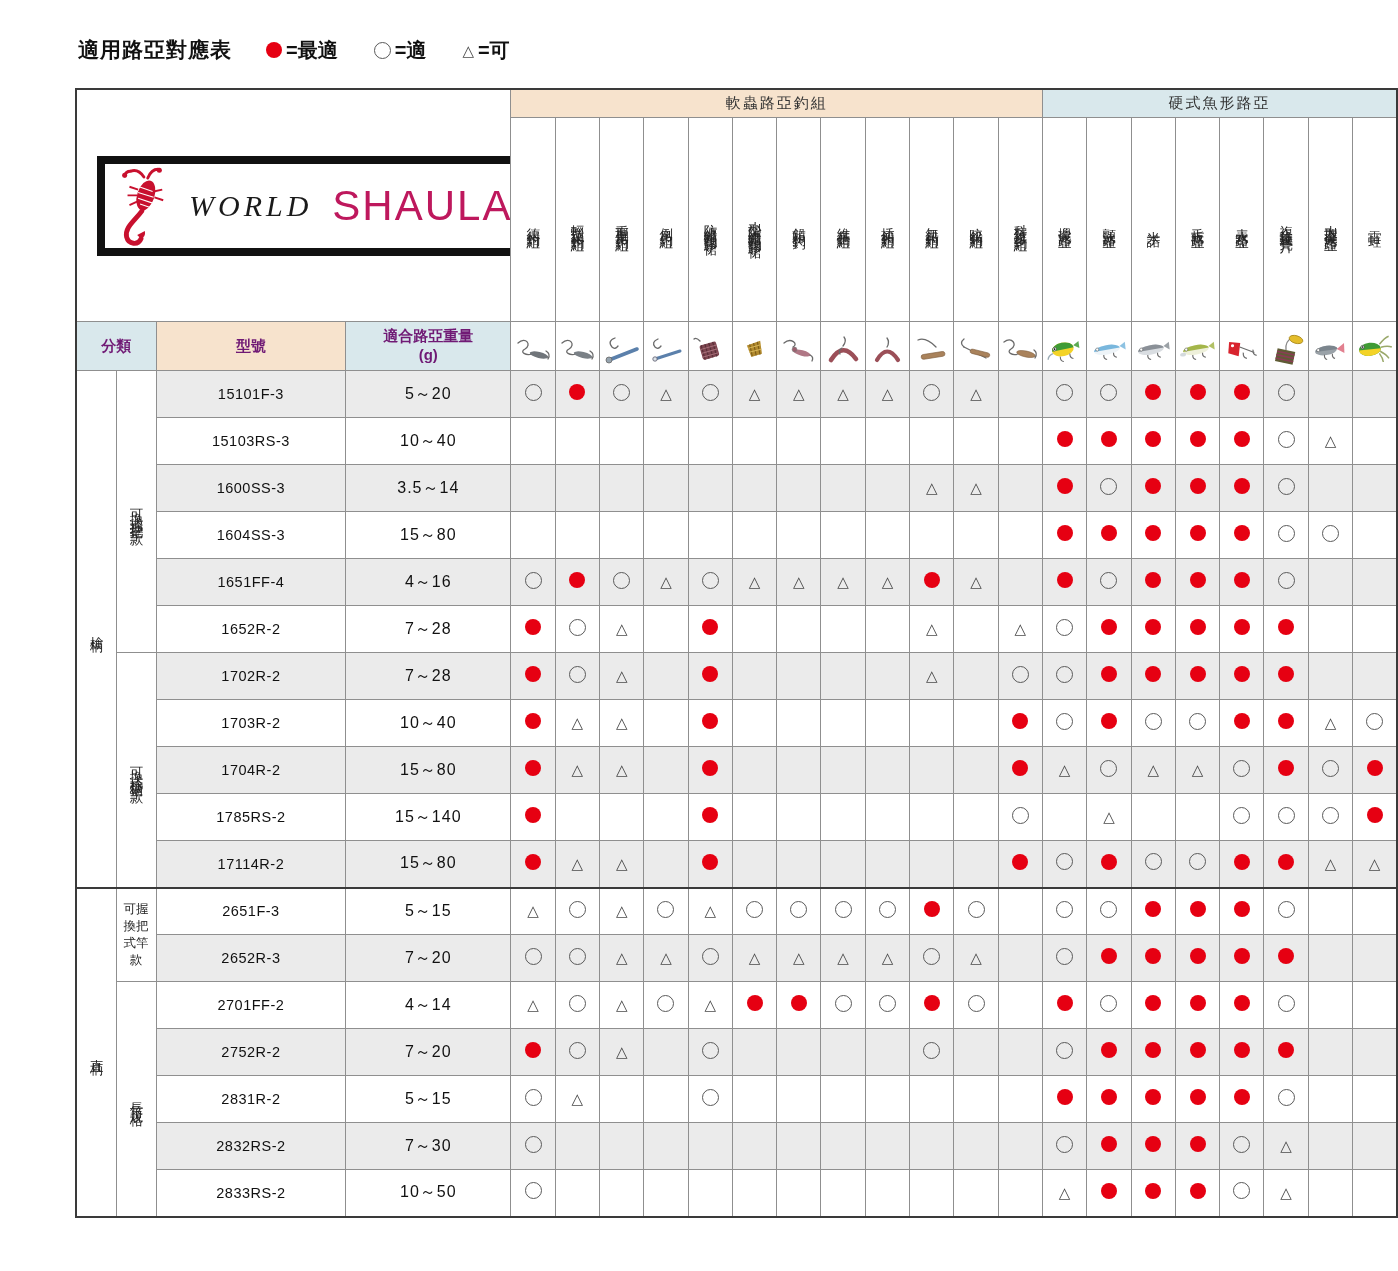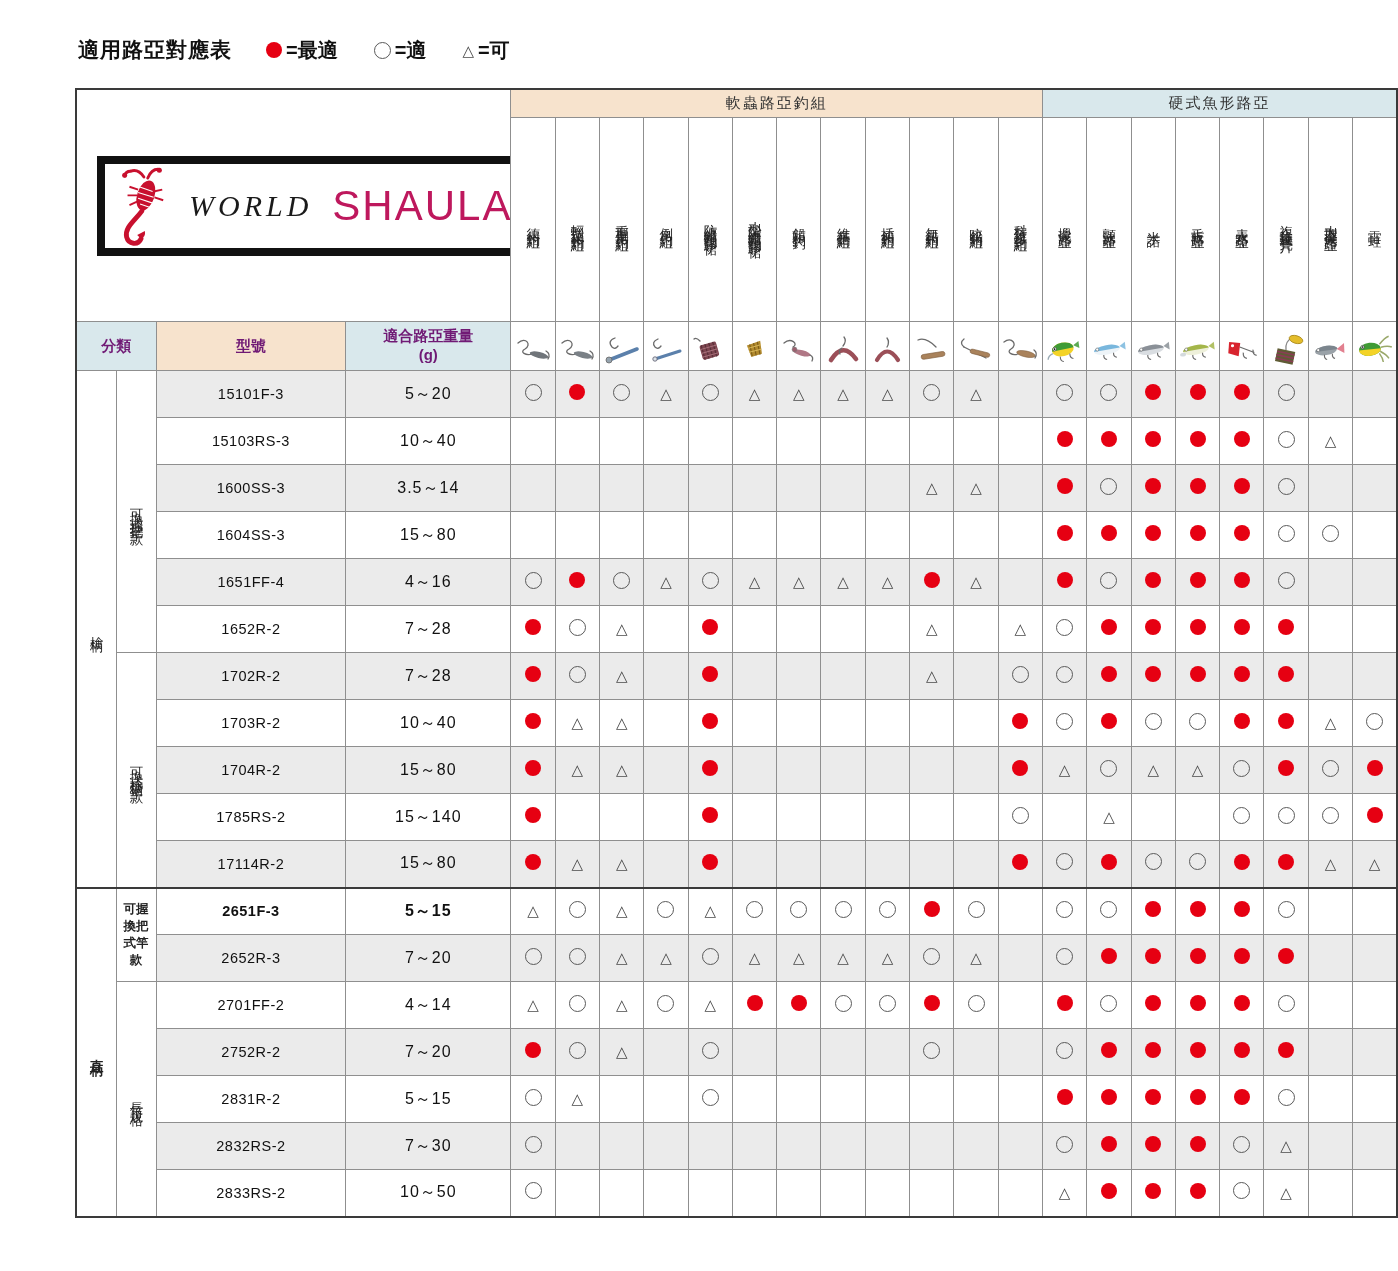--- a/index.html
+++ b/index.html
@@ -17,21 +17,21 @@
   .mk-T{font-size:15px;color:#4a4a4a;width:auto;height:auto;}
   
   table.grid{position:absolute;left:75px;top:88px;border-collapse:collapse;table-layout:fixed;
              border:2px solid #3a3a3a;}
   table.grid td{border:1px solid #8f8f8f;padding:0;text-align:center;vertical-align:middle;
                 overflow:hidden;background:#fff;}
   tr.alt td{background:#ebebeb;}
   td.cat,td.sub{background:#fff;}
   tr.alt td.cat,tr.alt td.sub{background:#fff;}
   td.sec{border-left:2px solid #3a3a3a;}
-  tr.sect-top td{border-top:2px solid #3a3a3a;font-weight:bold;}
+  tr.sect-top td{border-top:2px solid #3a3a3a;}
   
   td.group-hd{height:27px;font-size:15px;letter-spacing:2px;color:#333;border-bottom:1px solid #777;}
   td.group-hd.soft{background:#f7e3cd;}
   td.group-hd.hard{background:#d9e8ec;margin-left:40px;}
   td.colhead{height:203px;vertical-align:top;background:#fff;}
   .vtext{writing-mode:vertical-rl;text-orientation:upright;font-size:13.5px;letter-spacing:3px;
          margin:7px auto 0;color:#222;line-height:1;}
   .vtext2{writing-mode:vertical-rl;text-orientation:upright;font-size:13.5px;letter-spacing:4px;
           margin:0 auto;color:#222;}
   .htext{width:32px;margin:0 auto;font-size:12.5px;line-height:1.35;word-break:break-all;color:#222;}

